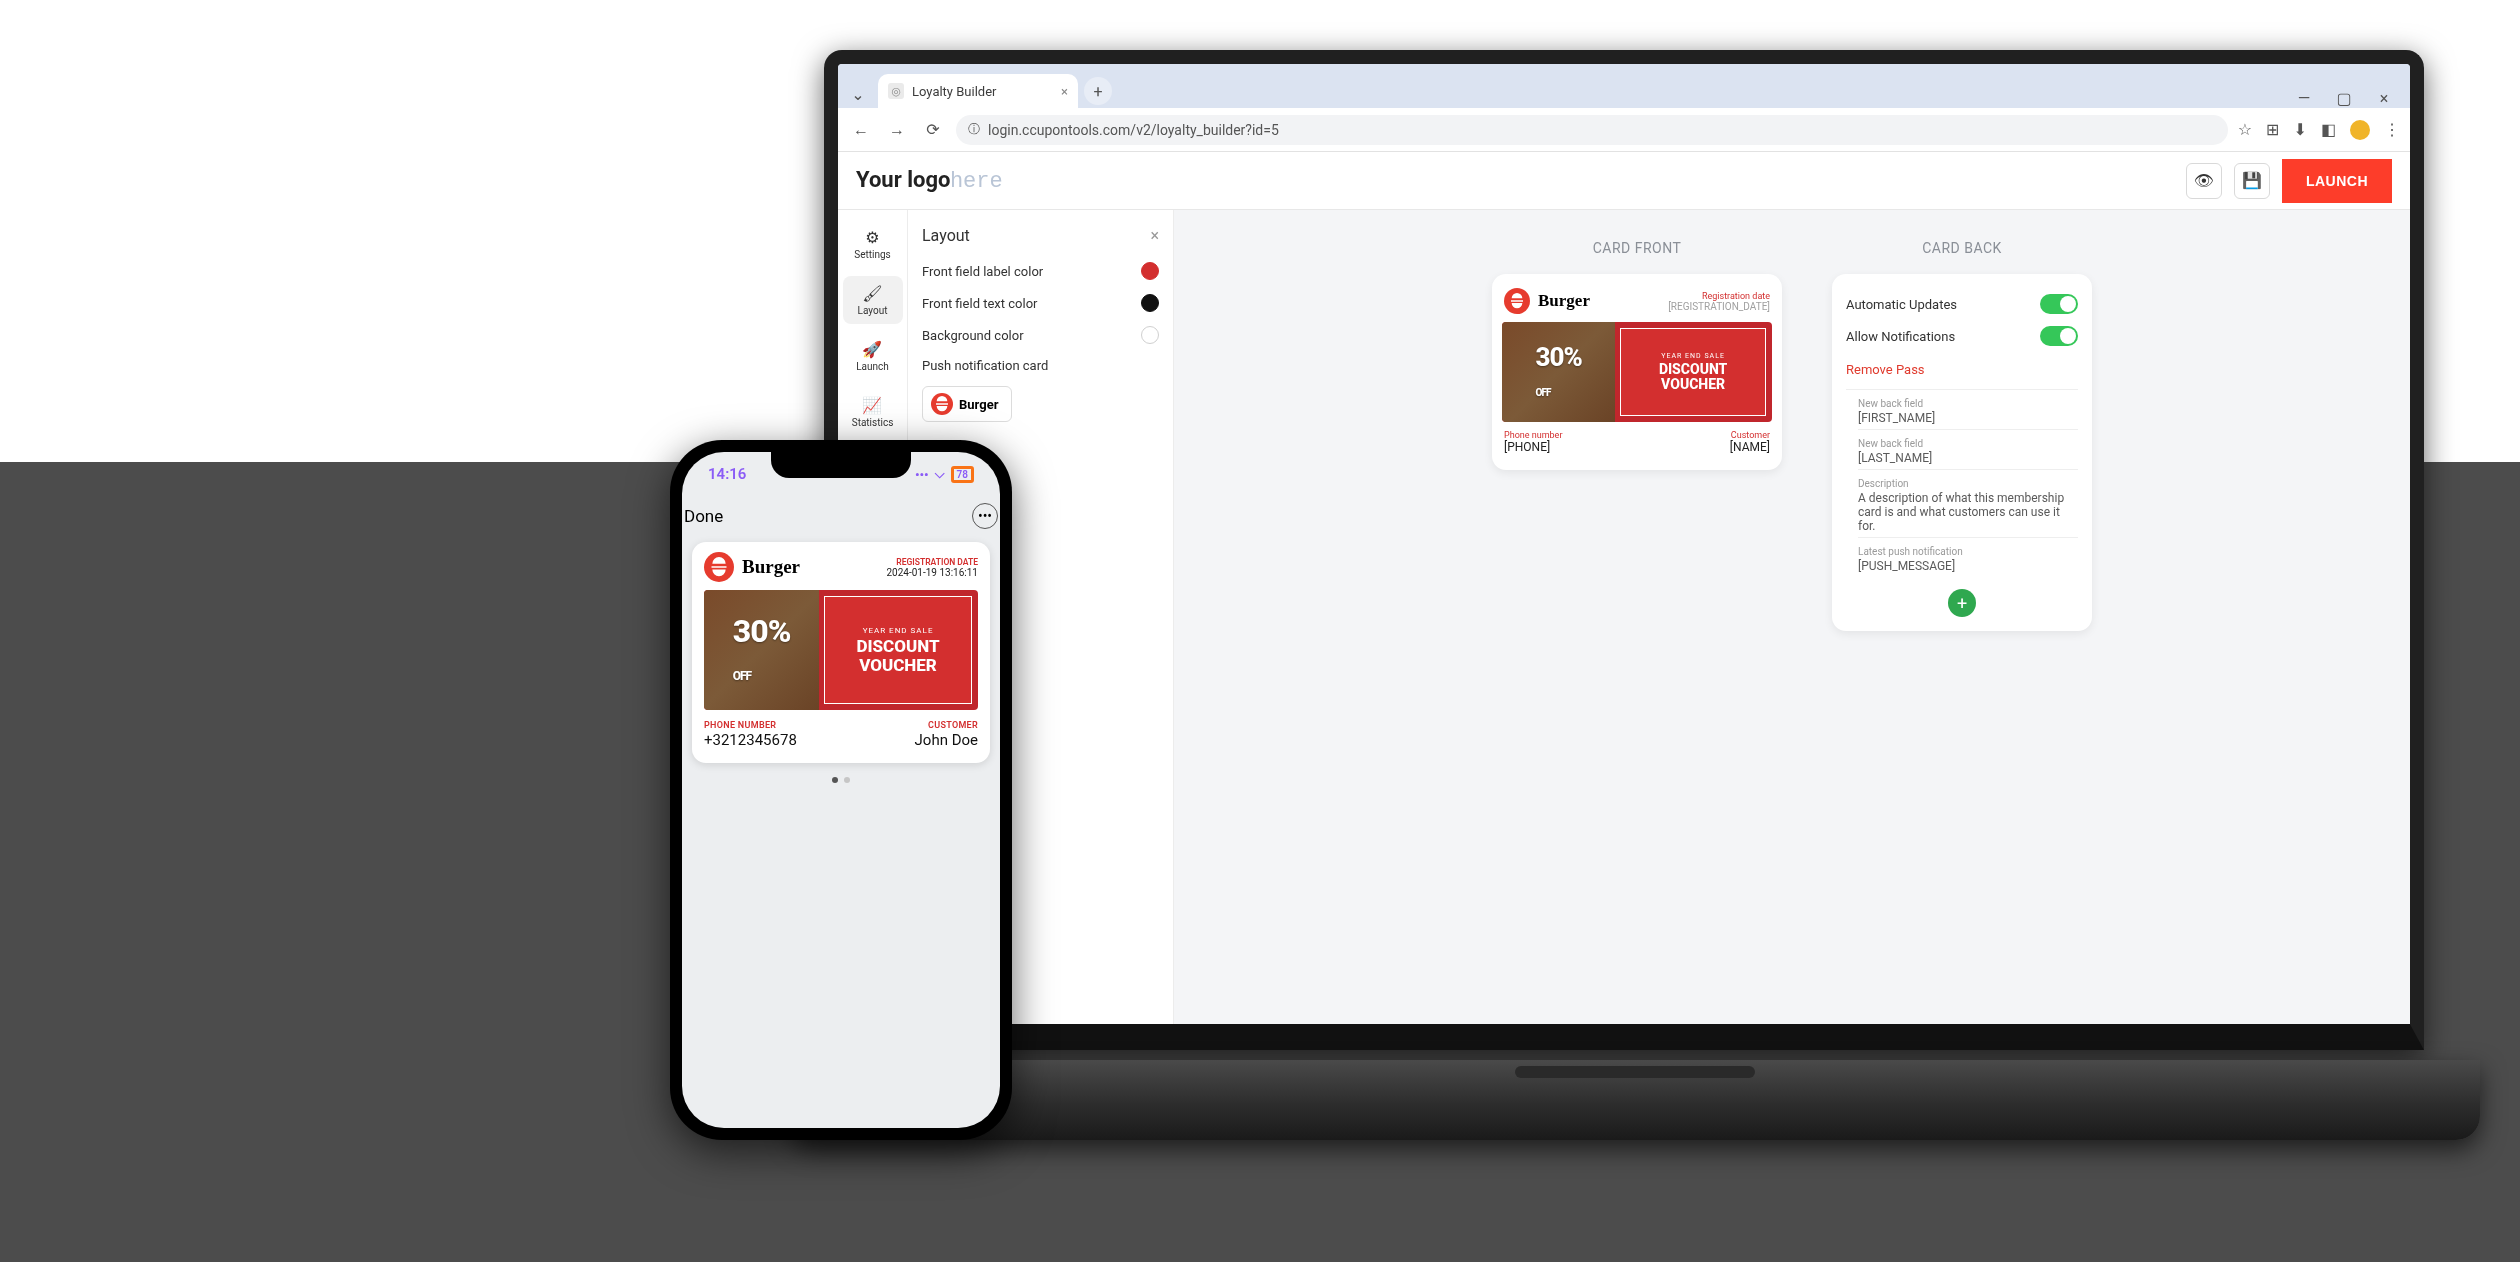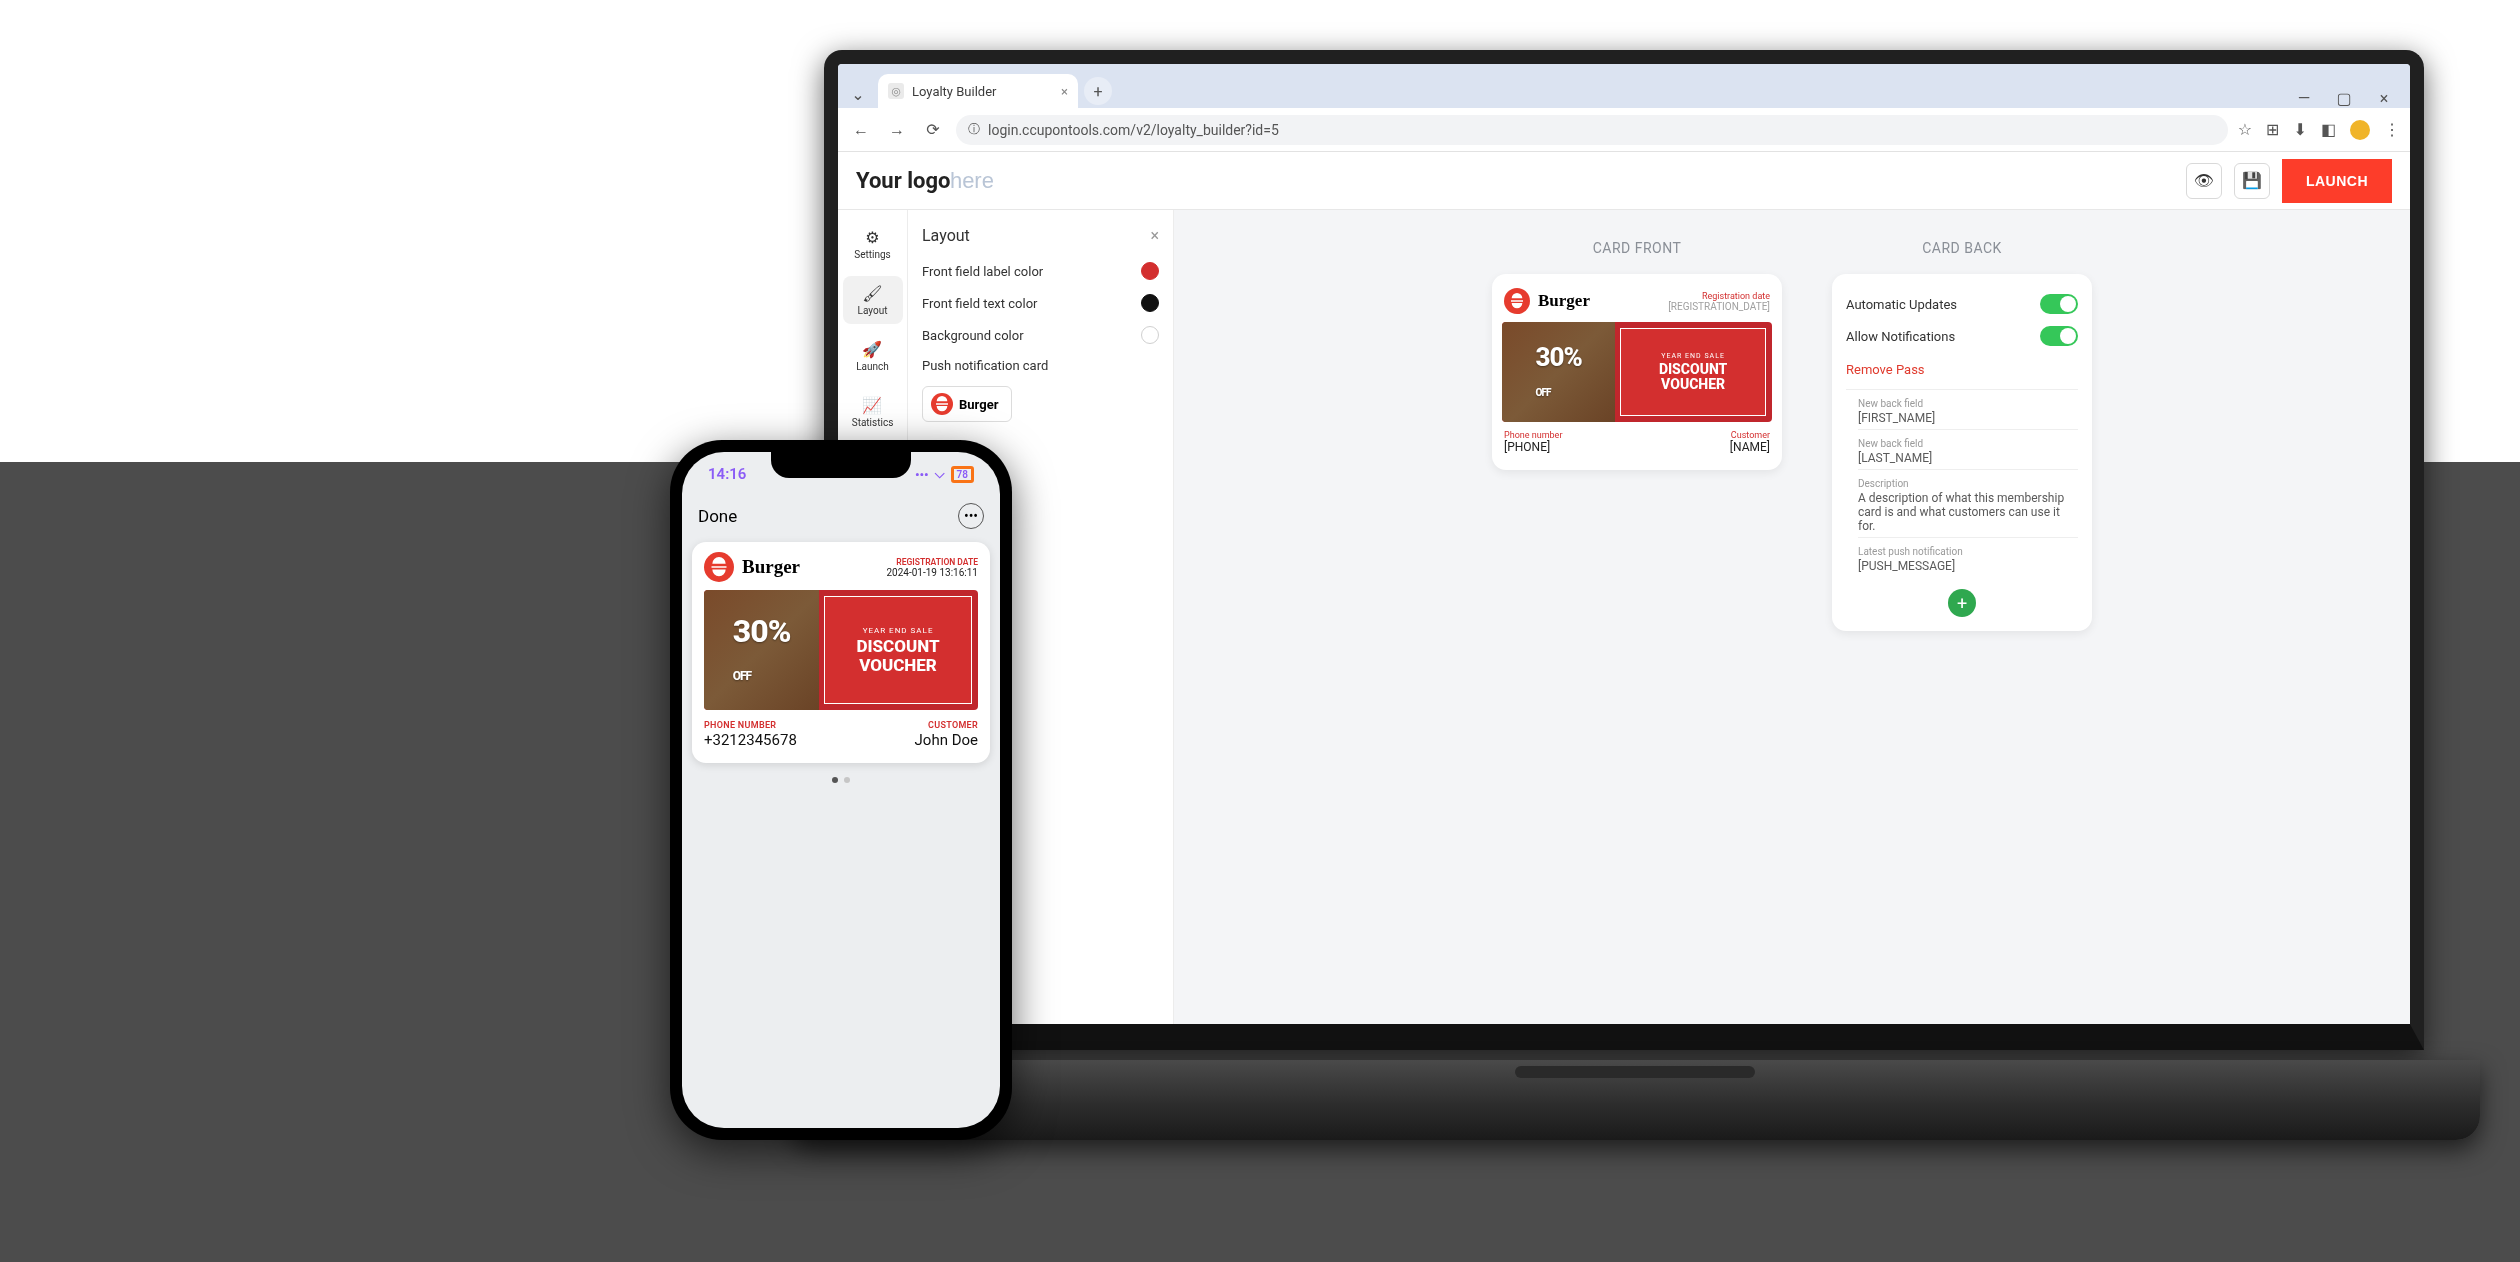--- a/index.html
+++ b/index.html
@@ -27,21 +27,21 @@
 .addrbar { height:44px; background:#fff; display:flex; align-items:center; gap:10px; padding:0 10px; border-bottom:1px solid #e2e2e2; }
 .abtn { width:26px; height:26px; display:flex; align-items:center; justify-content:center; color:#555; cursor:pointer; }
 .url { flex:1; height:30px; border-radius:15px; background:#f2f3f5; display:flex; align-items:center; padding:0 12px; font-size:14px; color:#555; gap:8px; }
 .url .lock { font-size:12px; }
 .addr-icons { display:flex; gap:14px; align-items:center; color:#555; }
 
 
 .app { flex:1; background:#f4f5f7; display:flex; flex-direction:column; }
 .app-top { height:58px; background:#fff; display:flex; align-items:center; padding:0 18px; gap:12px; border-bottom:1px solid #e7e7e7; }
 .logo-text { font-weight:700; font-size:22px; color:#222; }
-.logo-text .cursive { font-family:Liberation Sans, sans-serif; color:#b9c5d6; font-weight:400; margin-left:-6px; }
+.logo-text .cursive { font-family:Liberation Mono, monospace; color:#b9c5d6; font-weight:400; margin-left:-6px; }
 .top-spacer { flex:1; }
 .round-icon-btn { width:36px; height:36px; border:1px solid #d9d9d9; border-radius:6px; display:flex; align-items:center; justify-content:center; color:#333; cursor:pointer; background:#fff; }
 .launch-btn { background:#fd3d2a; color:#fff; font-weight:700; font-size:14px; padding:14px 24px; border:none; cursor:pointer; letter-spacing:.5px; }
 
 .app-body { flex:1; display:flex; }
 .leftnav { width:70px; background:#fff; border-right:1px solid #ececec; display:flex; flex-direction:column; align-items:center; padding-top:10px; gap:8px; }
 .navbtn { width:60px; height:48px; border-radius:8px; display:flex; flex-direction:column; align-items:center; justify-content:center; font-size:10px; color:#333; cursor:pointer; gap:2px; }
 .navbtn.active { background:#f1f1f1; }
 .navbtn .ic { font-size:16px; }
 
@@ -89,21 +89,21 @@
 .back-field .bl { font-size:10px; color:#9a9a9a; }
 .back-field .bv { font-size:12px; color:#5a5a5a; margin-top:2px; }
 .add-circle { width:28px; height:28px; border-radius:50%; background:#2fa84f; color:#fff; display:flex; align-items:center; justify-content:center; font-size:18px; margin:12px auto 0; cursor:pointer; }
 
 
 .phone { position:absolute; left:670px; top:440px; width:342px; height:700px; background:#000; border-radius:52px; box-shadow:0 12px 40px rgba(0,0,0,.6); padding:12px; z-index:10; }
 .phone-screen { width:100%; height:100%; background:#eceef0; border-radius:42px; overflow:hidden; display:flex; flex-direction:column; position:relative; }
 .notch { position:absolute; top:0; left:50%; transform:translateX(-50%); width:140px; height:26px; background:#000; border-radius:0 0 18px 18px; z-index:5; }
 .status { height:44px; display:flex; align-items:center; justify-content:space-between; padding:0 26px; font-size:15px; font-weight:600; color:#8b5cf6; }
 .status .right { display:flex; gap:6px; align-items:center; font-size:13px; }
-.wallet-bar { height:40px; display:flex; align-items:center; justify-content:space-between; padding:0 16px; font-size:17px; background:#eceef0; }
+.wallet-bar { height:40px; display:flex; align-items:center; justify-content:space-between; padding:0 2px; font-size:17px; background:#eceef0; }
 .wallet-bar .done { font-weight:400; }
 .wallet-bar .more { width:26px; height:26px; border-radius:50%; border:1px solid #555; display:flex; align-items:center; justify-content:center; font-size:14px; cursor:pointer; }
 
 .wallet-wrap { flex:1; padding:6px 10px 0; }
 .wallet-card { background:#fff; border-radius:14px; box-shadow:0 2px 8px rgba(0,0,0,.12); padding:10px 12px 14px; }
 .wallet-card .card-header { padding:0 0 4px; }
 .wallet-card .brand-name { font-size:19px; }
 .wallet-card .reg .label { font-size:8.5px; font-weight:600; }
 .wallet-card .reg .val2 { font-size:10px; color:#222; }
 .wallet-strip { height:120px; background:#c0262c; border-radius:4px; position:relative; overflow:hidden; margin:4px 0 10px; }

